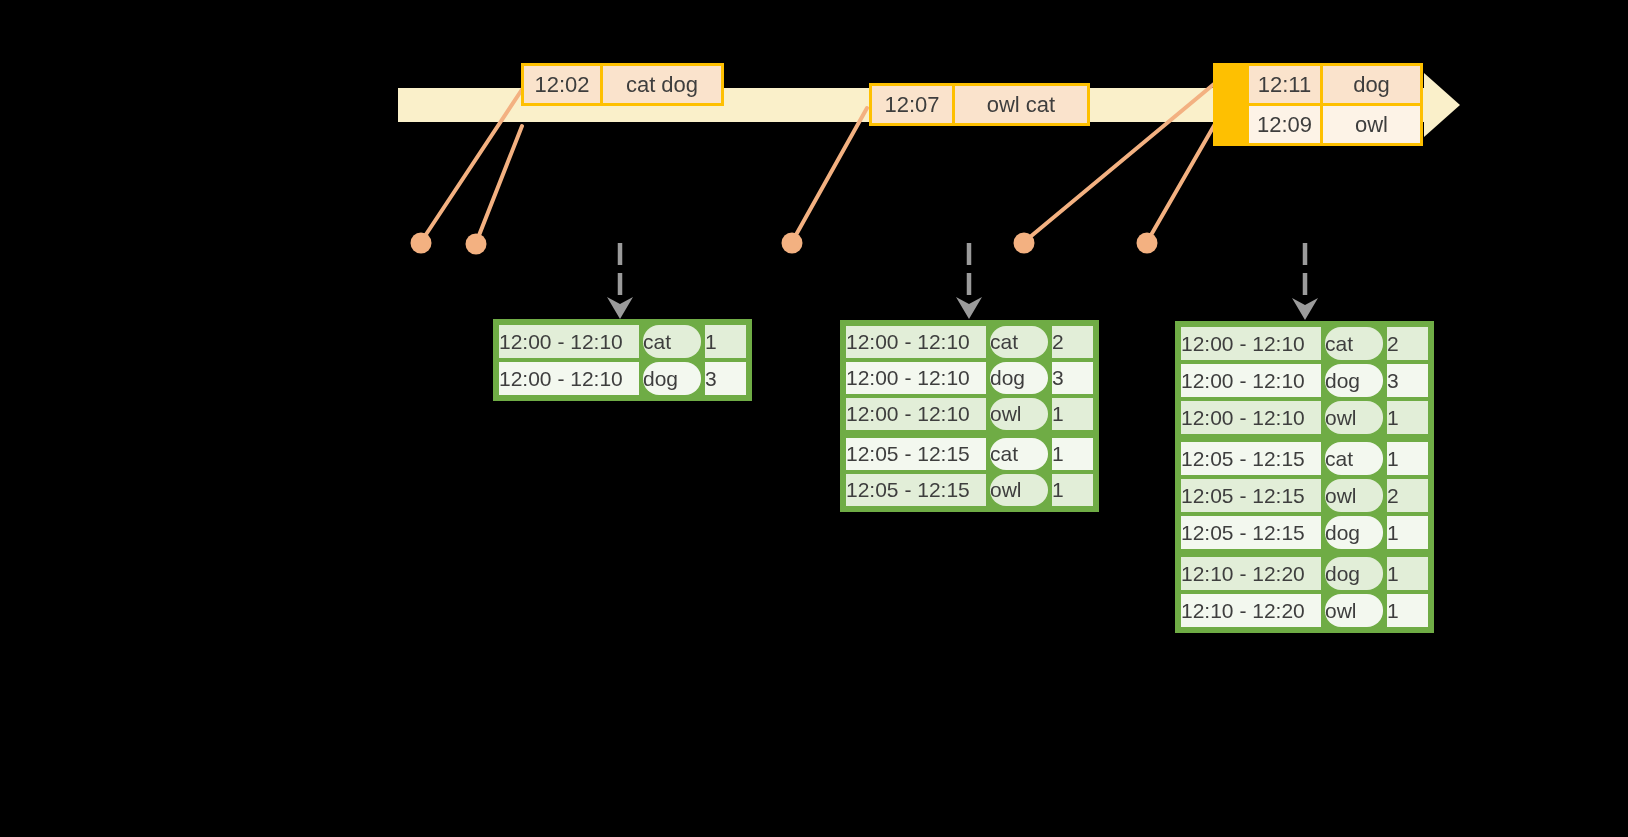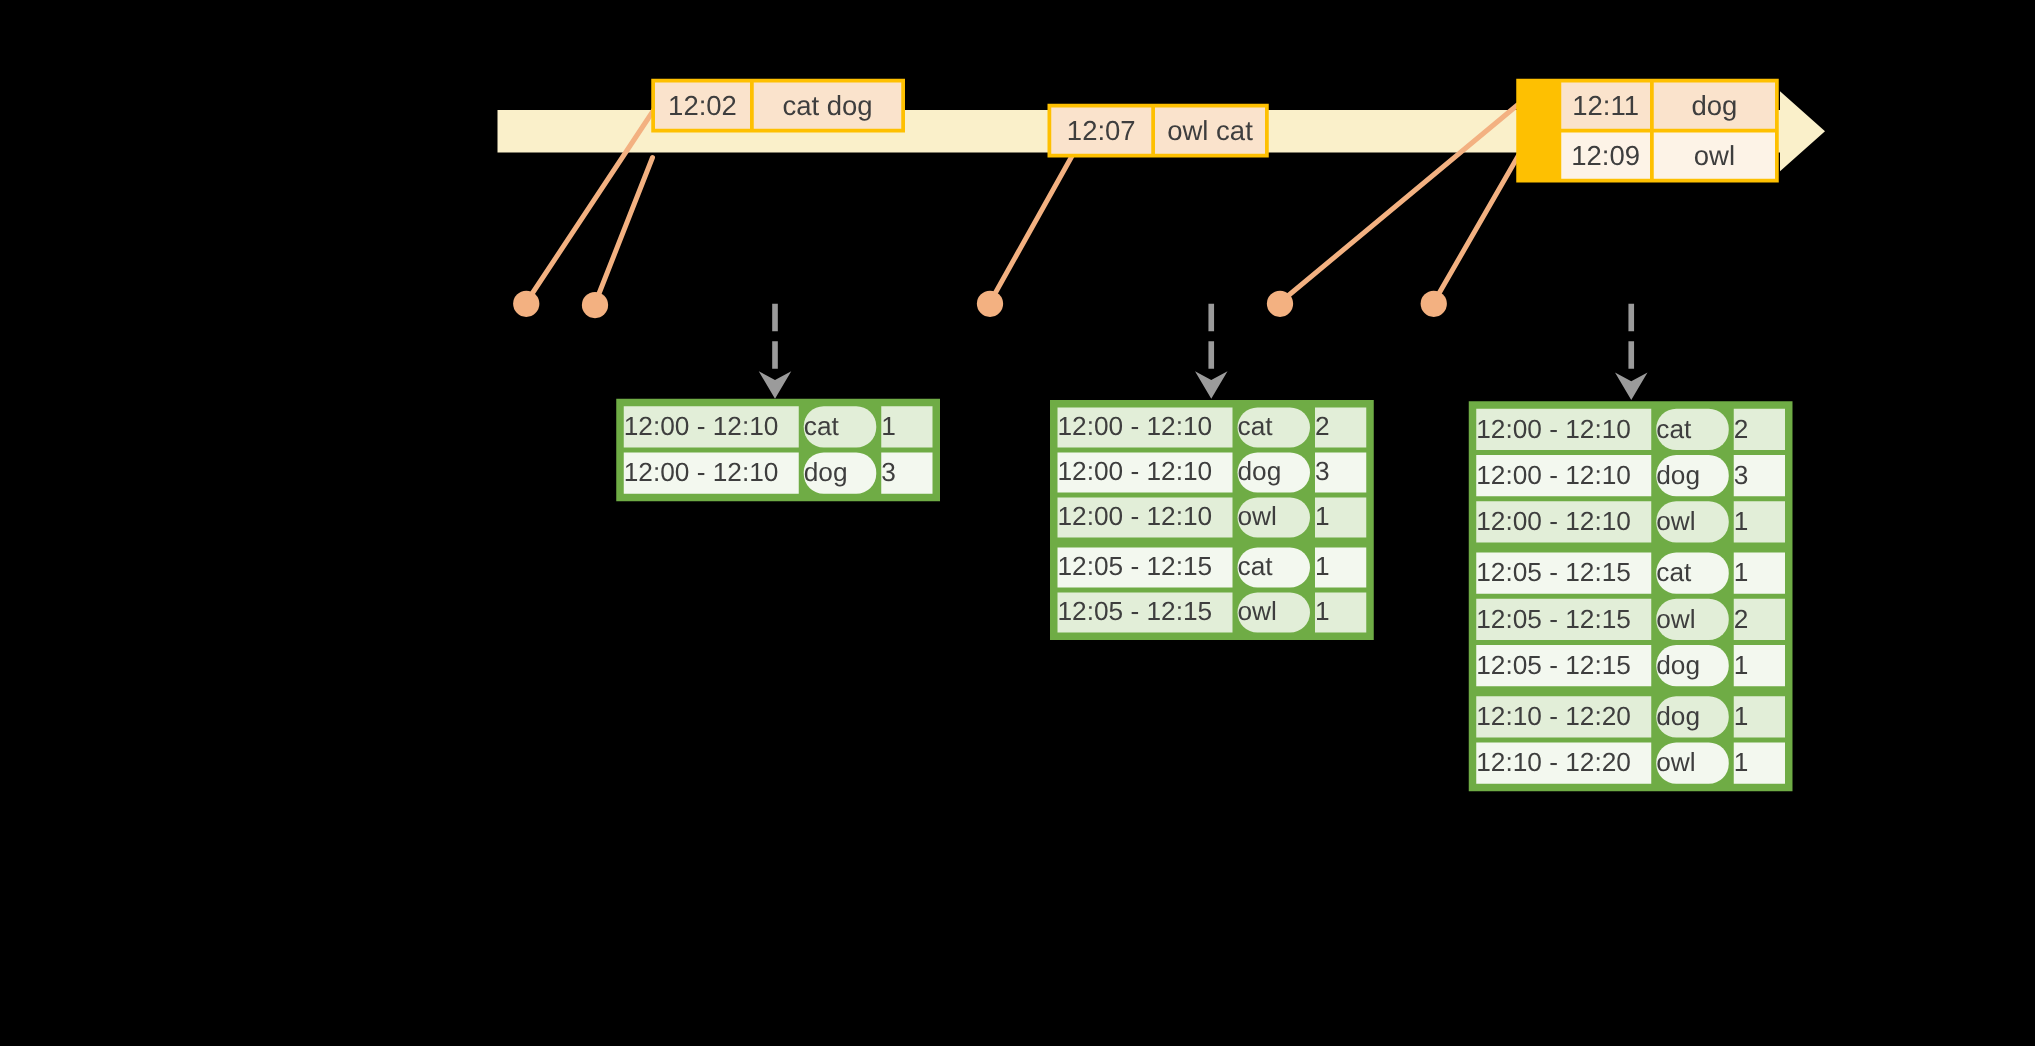--- a/index.html
+++ b/index.html
@@ -11,22 +11,22 @@
 
   
   .et{position:absolute;background:#fec001;padding:3px;display:flex;flex-direction:column;gap:3px;}
   .et .row{display:flex;gap:3px;}
   .et .cell{height:37px;line-height:37px;text-align:center;font-size:22px;}
   .et .row:nth-child(odd) .cell{background:#fae3cc;}
   .et .row:nth-child(even) .cell{background:#fdf3e7;}
   .et2 .row .cell{background:#fae3cc;}
   .et1{left:521px;top:63px;}
   .et1 .c1{width:76px;} .et1 .c2{width:118px;}
-  .et2{left:838px;top:83px;}
-  .et2 .c1{width:80px;} .et2 .c2{width:88px;}
+  .et2{left:869px;top:83px;}
+  .et2 .c1{width:80px;} .et2 .c2{width:132px;}
   .et3{left:1213px;top:63px;padding-left:36px;}
   .et3 .c1{width:71px;} .et3 .c2{width:97px;}
 
   
   .gt{position:absolute;background:#6fac45;padding:6px;display:flex;flex-direction:column;gap:4px;}
   .gt .row{display:flex;gap:4px;}
   .gt .row.group{margin-top:4px;}
   .gt .cell{text-align:left;font-size:21px;}
   .gt .c1{width:140px;} .gt .c2{width:58px;border-radius:16px;} .gt .c3{width:41px;}
   .gt .row:nth-child(odd) .cell{background:#e2eed8;}

